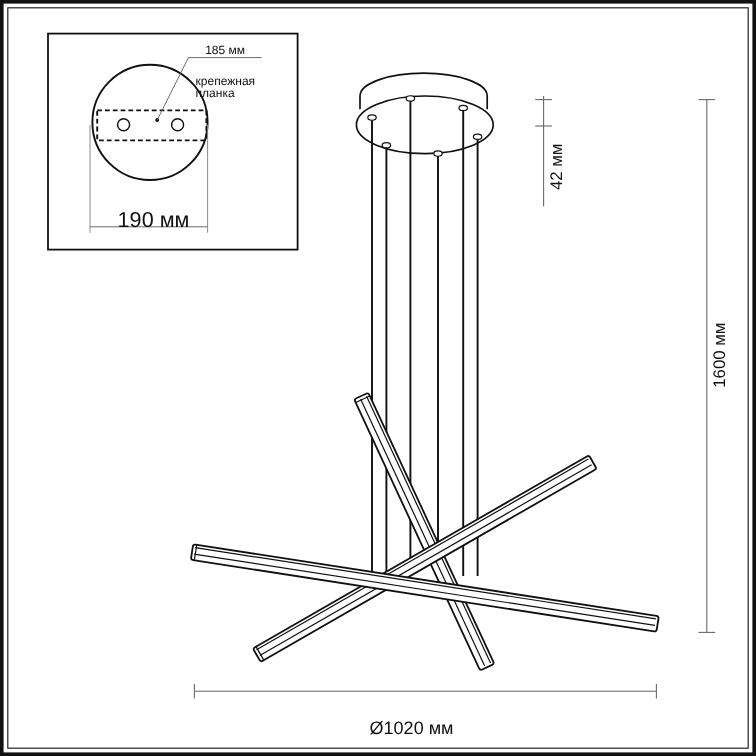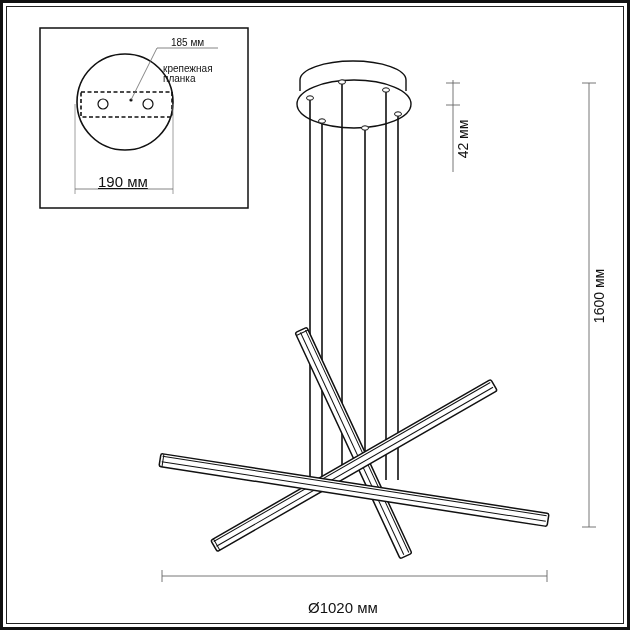--- a/index.html
+++ b/index.html
@@ -89,17 +89,17 @@
     <line x1="162" y1="570" x2="162" y2="582" stroke="#666" stroke-width="0.9"></line>
     <line x1="547" y1="570" x2="547" y2="582" stroke="#666" stroke-width="0.9"></line>
   </g>
 </svg>
 
 <div class="dim-label" style="left:171px; top:37px; font-size:10px;">185 мм</div>
 <div class="dim-label" style="left:163px; top:64px; font-size:10px; line-height:10px; text-align:left; width:52px;">
   <div>крепежная</div>
   <div>планка</div>
 </div>
-<div class="dim-label" style="left:98px; top:173px; font-size:15px;text-decoration:underline;">190 мм</div>
+<div class="dim-label" style="left:98px; top:173px; font-size:18px;">190 мм</div>
 
 <div class="dim-label rot" style="left:438px; top:131px; width:50px; text-align:center; font-size:14px;">42 мм</div>
 <div class="dim-label rot" style="left:561px; top:288px; width:76px; text-align:center; font-size:14px;">1600 мм</div>
 <div class="dim-label" style="left:308px; top:580px; font-size:15px;margin-top:19px;">Ø1020 мм</div>
 
 </body></html>

